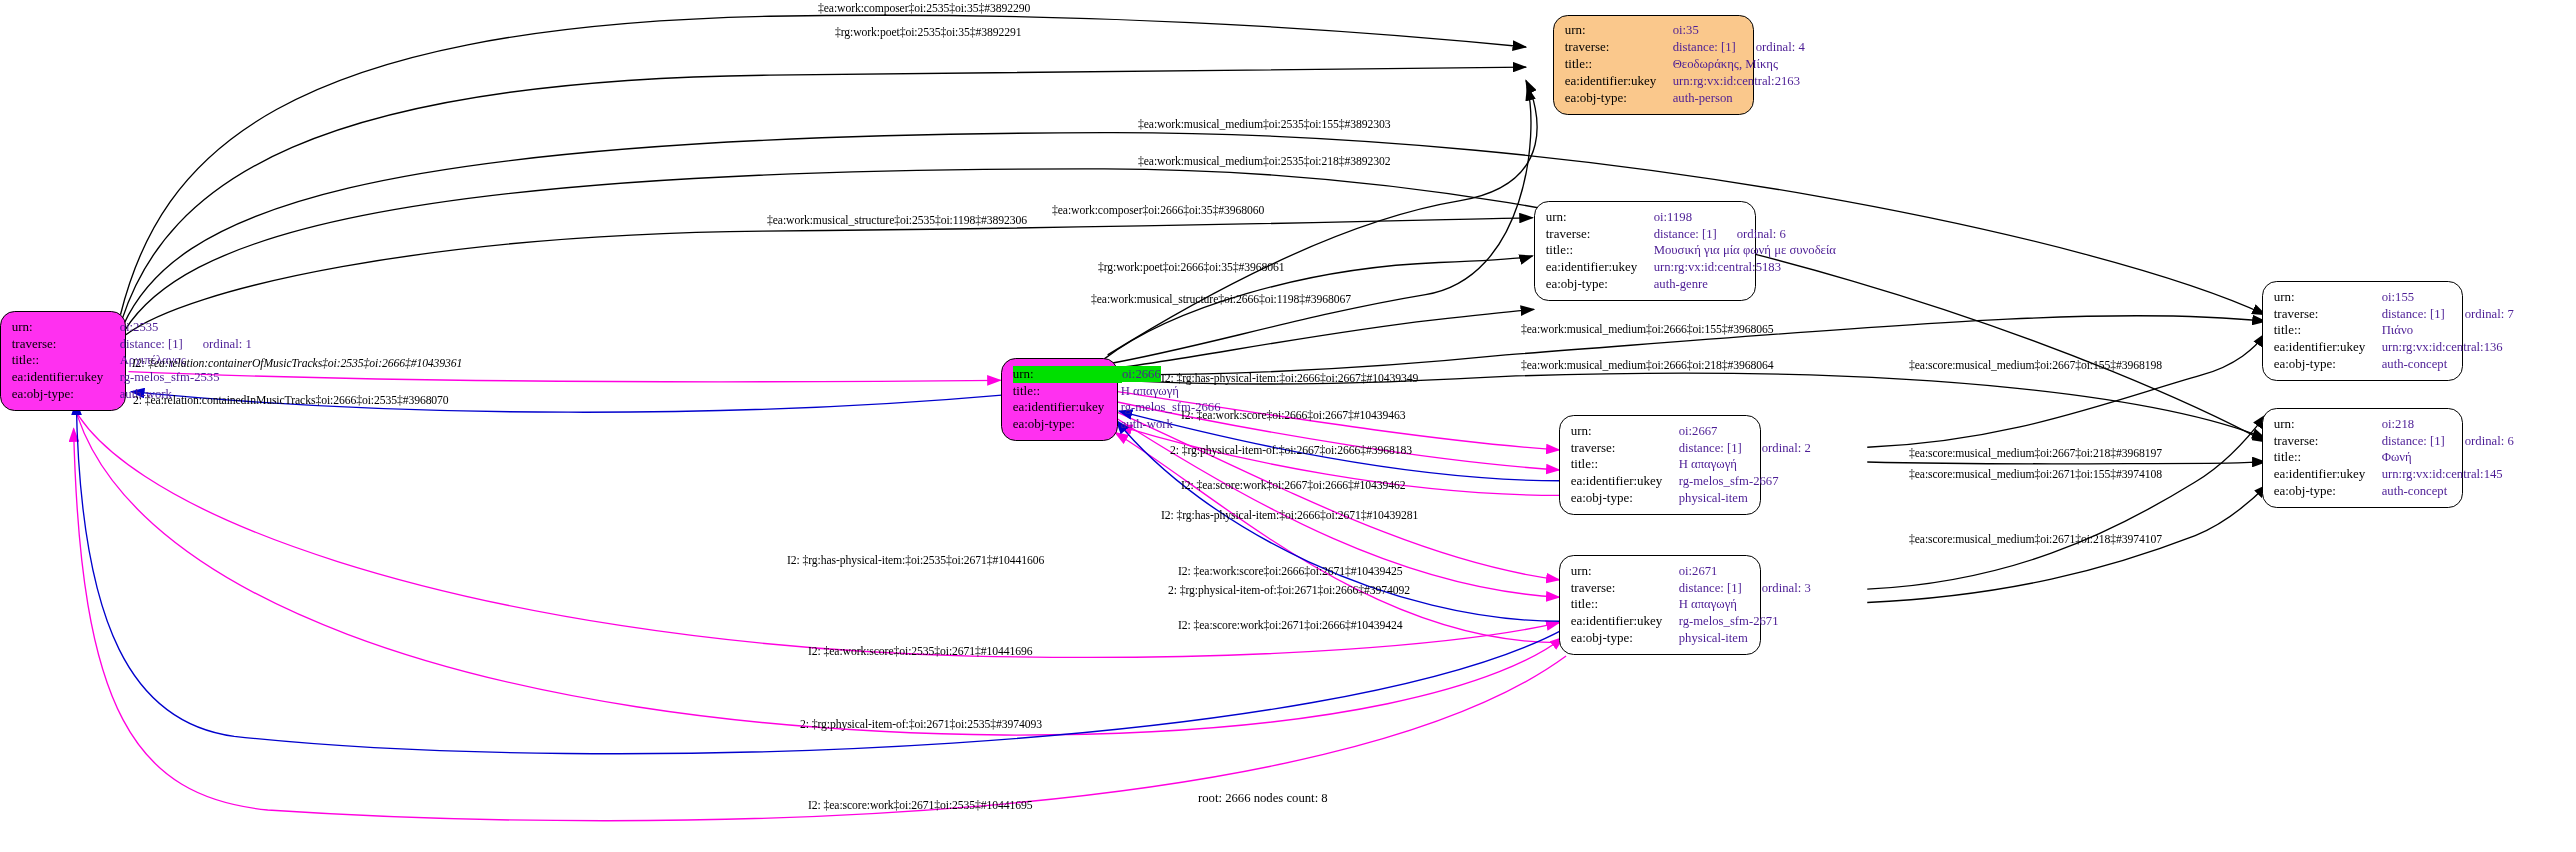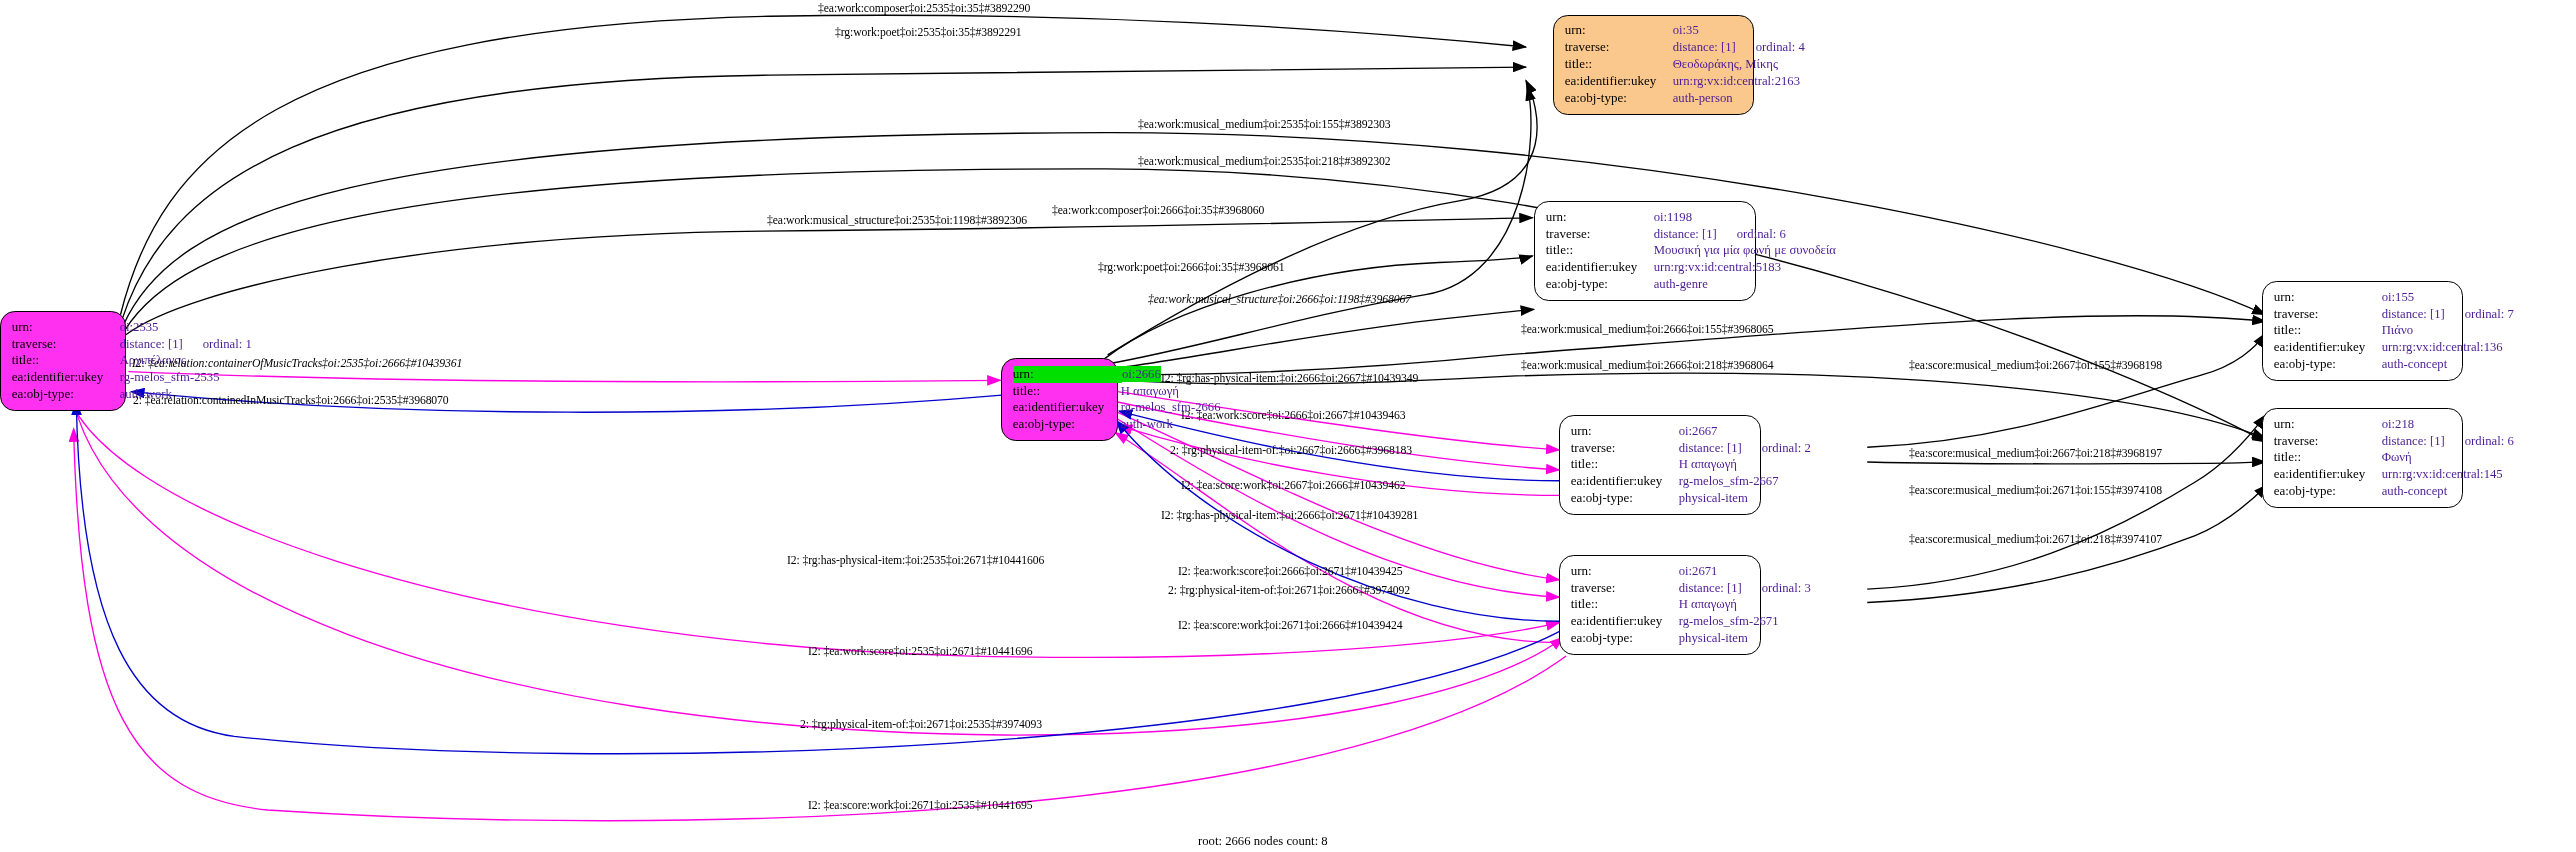--- a/index.html
+++ b/index.html
@@ -323,41 +323,41 @@
     </div>
   </div>
 
   <div class="elabel" style="left:818px;top:2px;">‡ea:work:composer‡oi:2535‡oi:35‡#3892290</div>
   <div class="elabel" style="left:835px;top:26px;">‡rg:work:poet‡oi:2535‡oi:35‡#3892291</div>
   <div class="elabel" style="left:1138px;top:118px;">‡ea:work:musical_medium‡oi:2535‡oi:155‡#3892303</div>
   <div class="elabel" style="left:1138px;top:155px;">‡ea:work:musical_medium‡oi:2535‡oi:218‡#3892302</div>
   <div class="elabel" style="left:767px;top:214px;">‡ea:work:musical_structure‡oi:2535‡oi:1198‡#3892306</div>
   <div class="elabel" style="left:1052px;top:204px;">‡ea:work:composer‡oi:2666‡oi:35‡#3968060</div>
   <div class="elabel" style="left:1098px;top:261px;">‡rg:work:poet‡oi:2666‡oi:35‡#3968061</div>
-  <div class="elabel" style="left:1148px;top:293px;font-style:italic;">‡ea:work:musical_structure‡oi:2666‡oi:1198‡#3968067</div>
+  <div class="elabel" style="left:1091px;top:293px;">‡ea:work:musical_structure‡oi:2666‡oi:1198‡#3968067</div>
   <div class="elabel" style="left:1521px;top:323px;">‡ea:work:musical_medium‡oi:2666‡oi:155‡#3968065</div>
   <div class="elabel" style="left:1521px;top:359px;">‡ea:work:musical_medium‡oi:2666‡oi:218‡#3968064</div>
   <div class="elabel" style="left:1909px;top:359px;">‡ea:score:musical_medium‡oi:2667‡oi:155‡#3968198</div>
   <div class="elabel" style="left:1909px;top:447px;">‡ea:score:musical_medium‡oi:2667‡oi:218‡#3968197</div>
-  <div class="elabel" style="left:1909px;top:484px;">‡ea:score:musical_medium‡oi:2671‡oi:155‡#3974108</div>
+  <div class="elabel" style="left:1909px;top:468px;">‡ea:score:musical_medium‡oi:2671‡oi:155‡#3974108</div>
   <div class="elabel" style="left:1909px;top:533px;">‡ea:score:musical_medium‡oi:2671‡oi:218‡#3974107</div>
 
   <div class="elabel" style="left:132px;top:357px;font-style:italic;">I2: ‡ea:relation:containerOfMusicTracks‡oi:2535‡oi:2666‡#10439361</div>
   <div class="elabel" style="left:133px;top:394px;">2: ‡ea:relation:containedInMusicTracks‡oi:2666‡oi:2535‡#3968070</div>
 
   <div class="elabel" style="left:1161px;top:372px;">I2: ‡rg:has-physical-item:‡oi:2666‡oi:2667‡#10439349</div>
   <div class="elabel" style="left:1181px;top:409px;">I2: ‡ea:work:score‡oi:2666‡oi:2667‡#10439463</div>
   <div class="elabel" style="left:1170px;top:444px;">2: ‡rg:physical-item-of:‡oi:2667‡oi:2666‡#3968183</div>
   <div class="elabel" style="left:1181px;top:479px;">I2: ‡ea:score:work‡oi:2667‡oi:2666‡#10439462</div>
   <div class="elabel" style="left:1161px;top:509px;">I2: ‡rg:has-physical-item:‡oi:2666‡oi:2671‡#10439281</div>
   <div class="elabel" style="left:1178px;top:565px;">I2: ‡ea:work:score‡oi:2666‡oi:2671‡#10439425</div>
   <div class="elabel" style="left:1168px;top:584px;">2: ‡rg:physical-item-of:‡oi:2671‡oi:2666‡#3974092</div>
   <div class="elabel" style="left:1178px;top:619px;">I2: ‡ea:score:work‡oi:2671‡oi:2666‡#10439424</div>
 
   <div class="elabel" style="left:787px;top:554px;">I2: ‡rg:has-physical-item:‡oi:2535‡oi:2671‡#10441606</div>
   <div class="elabel" style="left:808px;top:645px;">I2: ‡ea:work:score‡oi:2535‡oi:2671‡#10441696</div>
   <div class="elabel" style="left:800px;top:718px;">2: ‡rg:physical-item-of:‡oi:2671‡oi:2535‡#3974093</div>
   <div class="elabel" style="left:808px;top:799px;">I2: ‡ea:score:work‡oi:2671‡oi:2535‡#10441695</div>
 
-  <div id="footer" style="left:1198px;top:834px;">root: 2666 nodes count: 8</div>
+  <div id="footer" style="left:1198px;top:791px;">root: 2666 nodes count: 8</div>
 
 </div>
 
 
 </body></html>

